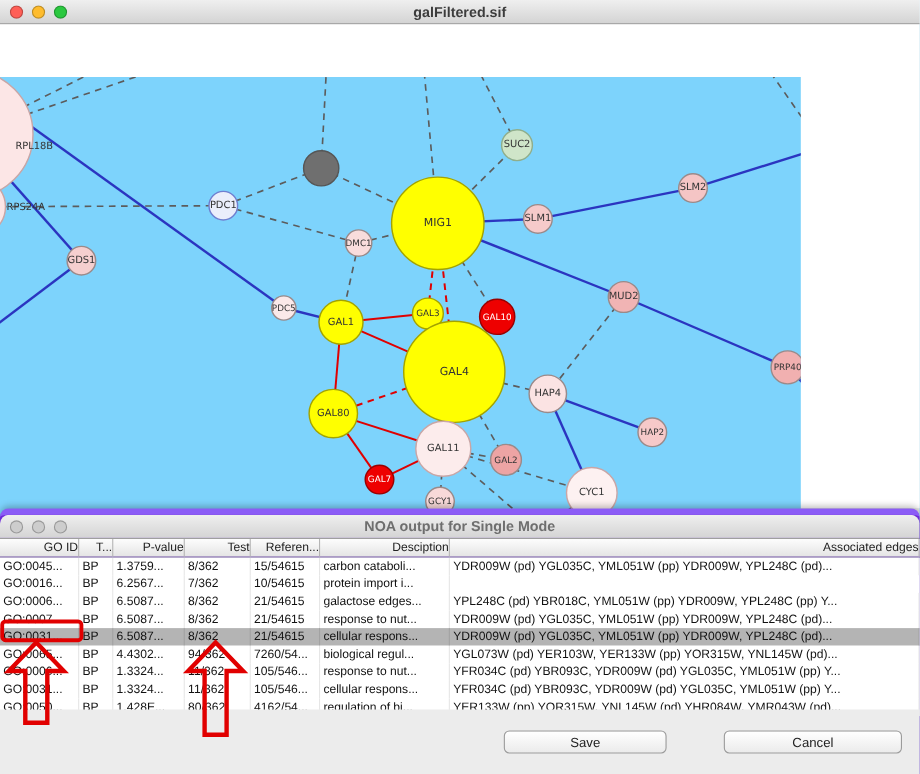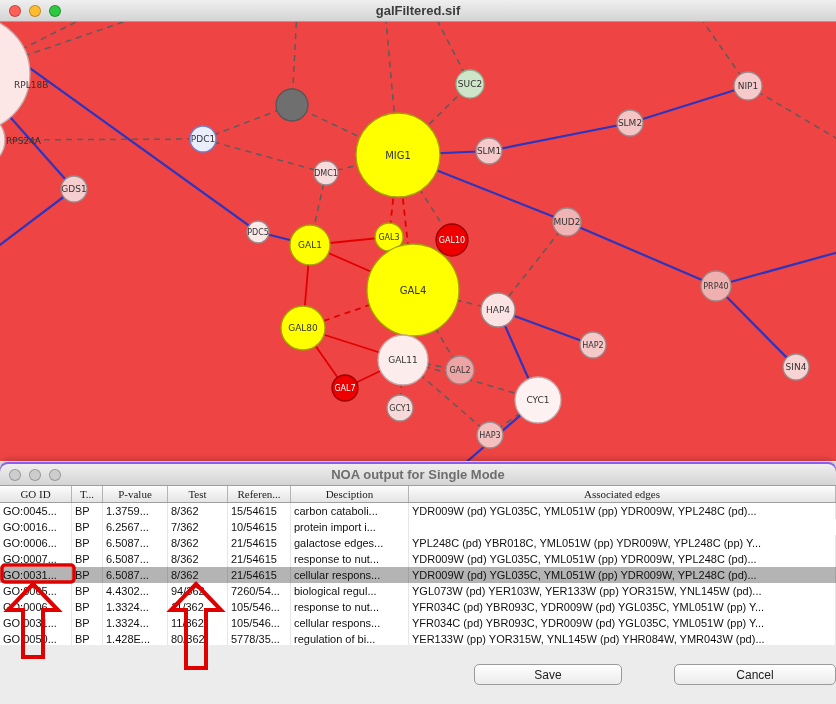--- a/index.html
+++ b/index.html
@@ -6,42 +6,42 @@
   html,body { width:836px; height:704px; }
   body {
     font-family: "Liberation Sans", sans-serif;
     background:#e8e8e8;
     position:relative;
     overflow:hidden;
   }
   
   .window-top { position:absolute; top:0; left:0; width:836px; height:462px; background:#fff; }
   .window-bottom { position:absolute; top:462px; left:0; width:836px; height:242px; background:#6d28d9;
-                   border-top:2px solid #8b5cf6; border-radius:8px 8px 0 0; box-shadow:0 -2px 6px rgba(0,0,0,.25); }
+                   border-top:6px solid #8b5cf6; border-radius:8px 8px 0 0; box-shadow:0 -2px 6px rgba(0,0,0,.25); }
   .titlebar { height:22px; background:linear-gradient(#efefef,#d4d4d4); border-bottom:1px solid #9f9f9f;
               position:relative; display:flex; align-items:center; justify-content:center; border-radius:inherit; }
   .titlebar .title { font-size:13px; font-weight:bold; color:#3c3c3c; }
   .window-bottom .titlebar .title { color:#6e6e6e; }
   .traffic { position:absolute; left:9px; top:5px; display:flex; gap:8px; }
   .light { width:12px; height:12px; border-radius:50%; border:1px solid rgba(0,0,0,.25); display:inline-block; }
-  .canvas { width:836px; height:439px; background:#ef4444; overflow:hidden; }
+  .canvas { width:728px; height:439px; background:#7dd3fc; overflow:hidden;margin-top:48px; }
   
   .thead, .trow { display:grid; grid-template-columns:72px 31px 65px 60px 63px 118px 1fr; }
   .thead { height:17px; background:linear-gradient(#fdfdfd,#e4e4e4); border-bottom:1px solid #9f9f9f; }
-  .th { font-size:11px; line-height:16px; text-align:center; color:#222; border-right:1px solid #b5b5b5;
-        overflow:hidden; white-space:nowrap;font-family:Liberation Serif, serif; }
+  .th { font-size:11px; line-height:16px; text-align:right; color:#222; border-right:1px solid #b5b5b5;
+        overflow:hidden; white-space:nowrap; }
   .tbody { background:#fff; height:144px; overflow:hidden; }
   .trow { height:16px; background:#fff; }
   .trow.sel { background:#b4b4b4; }
   .td { font-size:11px; line-height:16px; padding:0 3px; color:#111; white-space:nowrap; overflow:hidden;
         border-right:1px solid #e6e6e6; }
   .trow.sel .td { border-right-color:#a2a2a2; }
   
   .buttonbar { position:absolute; bottom:0; left:0; right:0; height:59px; background:#ececec;
-               display:flex; align-items:center; justify-content:flex-end; gap:52px; }
+               display:flex; align-items:center; justify-content:flex-end; gap:52px; padding-right:16px; }
   .btn { height:21px; border-radius:5px; border:1px solid #9b9b9b; background:linear-gradient(#ffffff,#ebebeb);
          font-size:12px; color:#222; font-family:"Liberation Sans",sans-serif; }
   .btn-save { width:148px; }
   .btn-cancel { width:162px; }
   
   #ann-svg { position:absolute; top:0; left:0; width:836px; height:704px; pointer-events:none; z-index:40; }
 </style>
 </head>
 <body>
 
@@ -252,21 +252,21 @@
         <div class="td">11/362</div>
         <div class="td">105/546...</div>
         <div class="td">cellular respons...</div>
         <div class="td">YFR034C (pd) YBR093C, YDR009W (pd) YGL035C, YML051W (pp) Y...</div>
       </div>
       <div class="trow">
         <div class="td">GO:0050...</div>
         <div class="td">BP</div>
         <div class="td">1.428E...</div>
         <div class="td">80/362</div>
-        <div class="td">5778/35...</div>
+        <div class="td">4162/54...</div>
         <div class="td">regulation of bi...</div>
         <div class="td">YER133W (pp) YOR315W, YNL145W (pd) YHR084W, YMR043W (pd)...</div>
       </div>
     </div>
   <div class="buttonbar">
     <button class="btn btn-save">Save</button>
     <button class="btn btn-cancel">Cancel</button>
   </div>
 </div>
 

